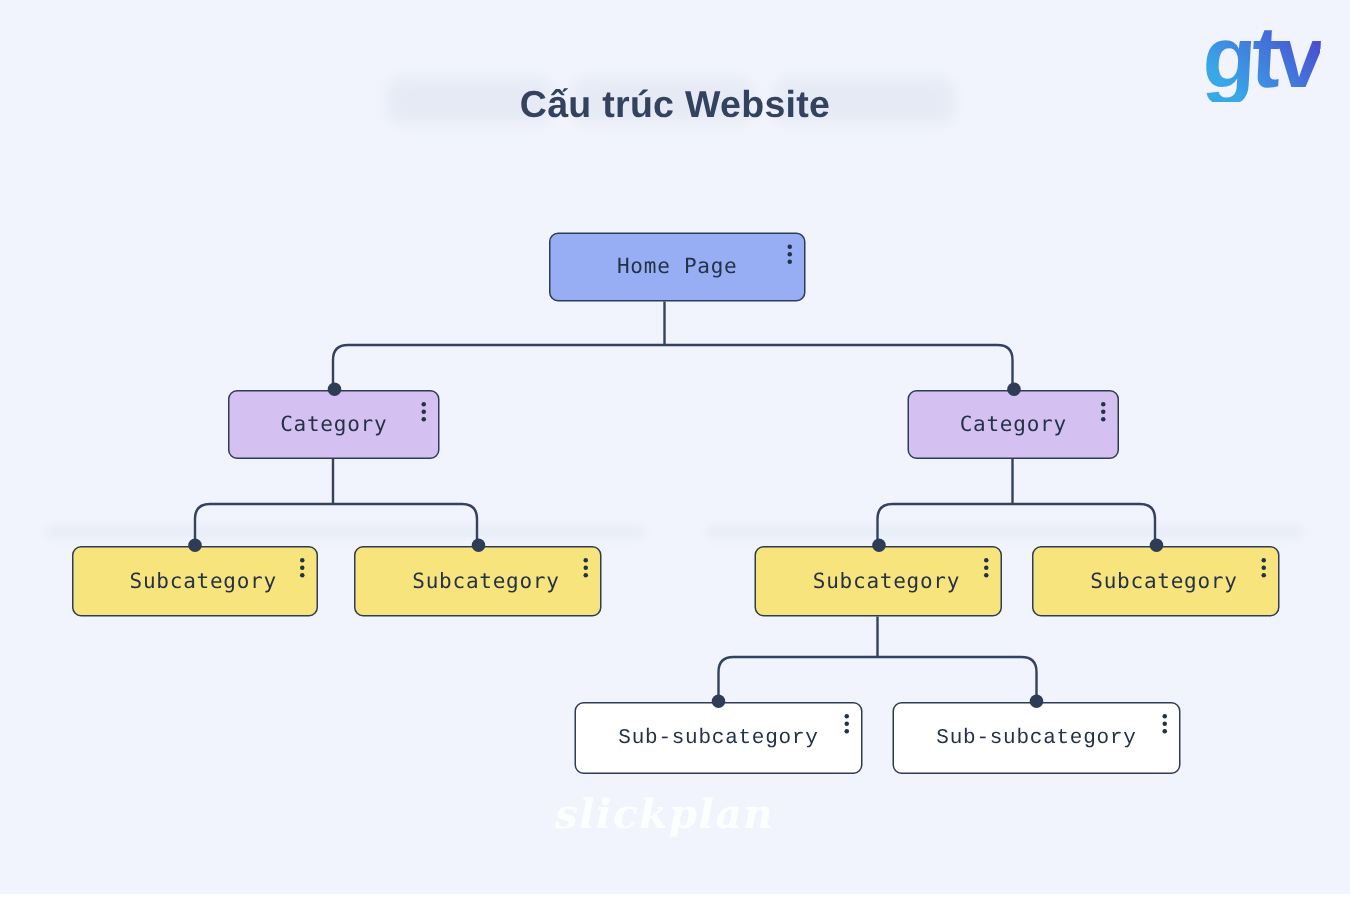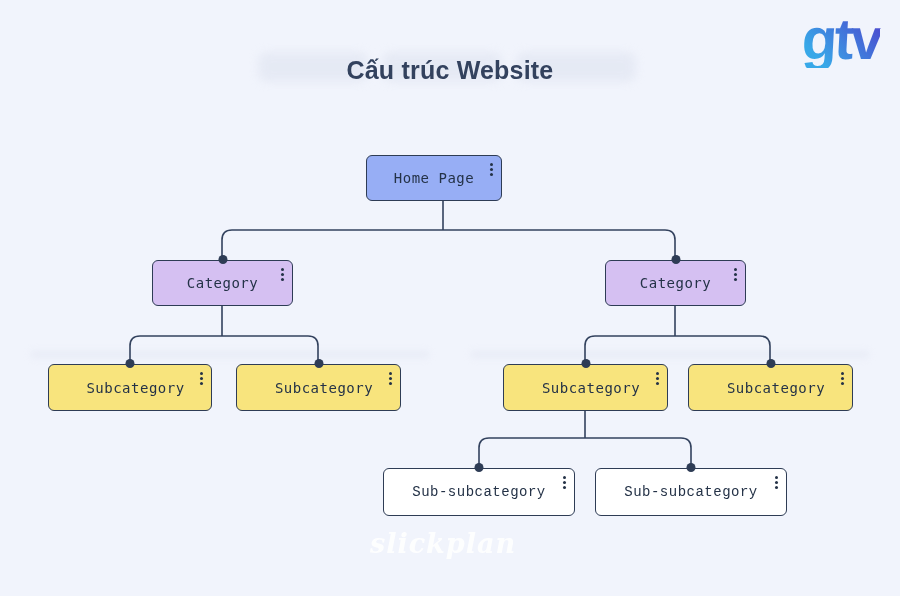--- a/index.html
+++ b/index.html
@@ -81,21 +81,21 @@
 
   <div class="logo">gtv</div>
 
   <svg class="wires" width="900" height="600" aria-hidden="true">
     <path d="M443 201 L443 230 M222 260 L222 240 Q222 230 232 230 L665 230 Q675 230 675 240 L675 260"></path>
     <path d="M222 306 L222 336 M130 364 L130 346 Q130 336 140 336 L308 336 Q318 336 318 346 L318 364"></path>
     <path d="M675 306 L675 336 M585 364 L585 346 Q585 336 595 336 L760 336 Q770 336 770 346 L770 364"></path>
     <path d="M585 411 L585 438 M479 468 L479 448 Q479 438 489 438 L681 438 Q691 438 691 448 L691 468"></path>
   </svg>
 
-  <div class="node home" style="left:366px;top:155px;width:136px;height:46px">
+  <div class="node home" style="left:366px;top:155px;width:171px;height:46px">
     <span>Home Page</span>
     <span class="kebab"></span>
   </div>
 
   <div class="node category" style="left:152px;top:260px;width:141px;height:46px">
     <span class="dot"></span>
     <span>Category</span>
     <span class="kebab"></span>
   </div>
 

